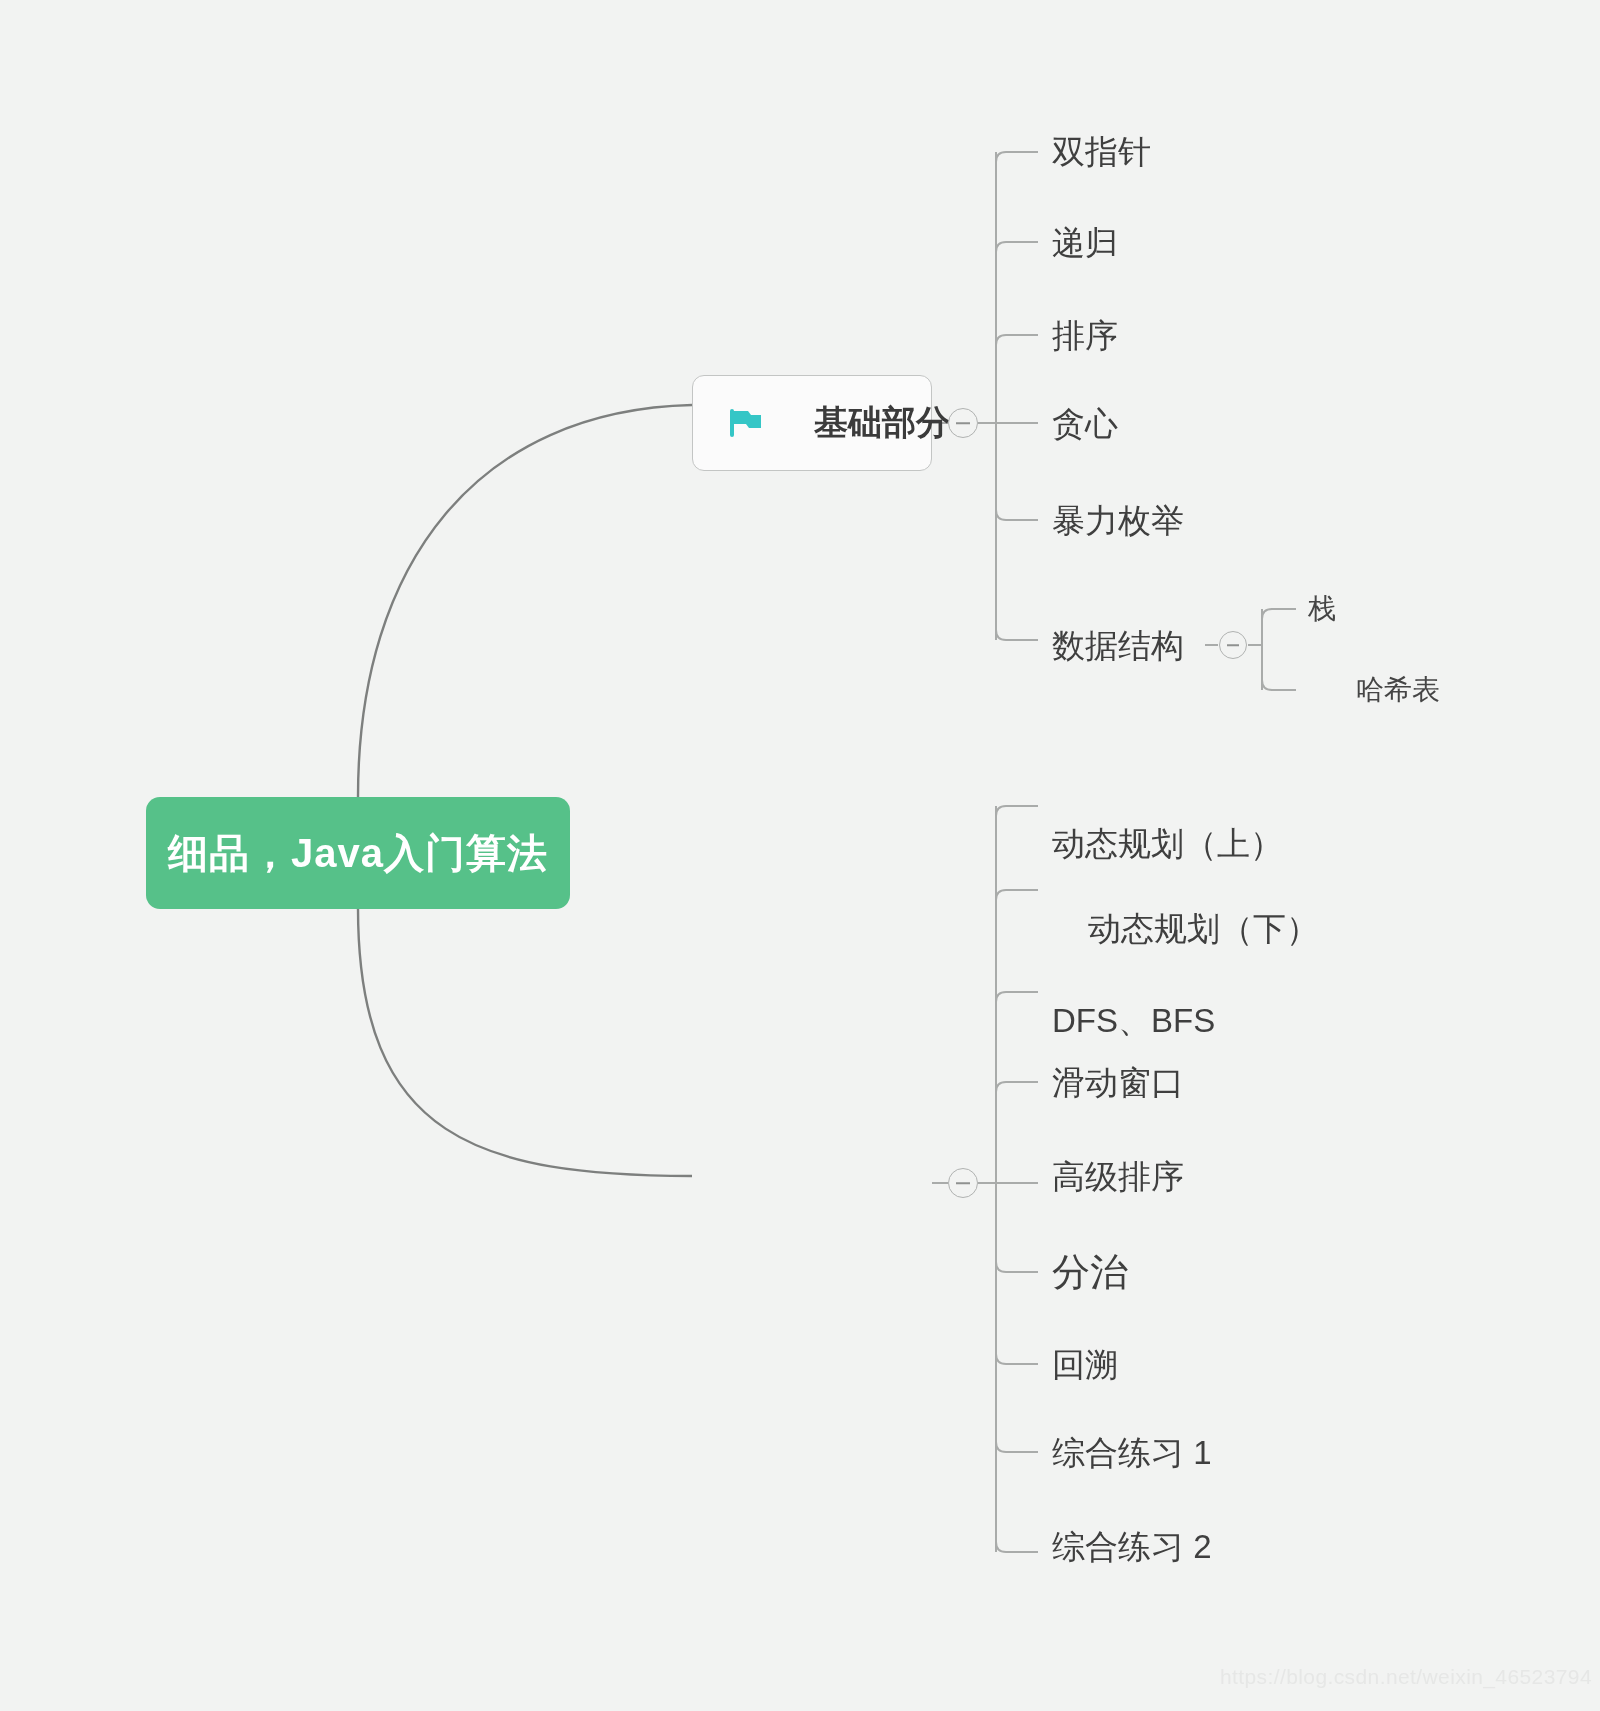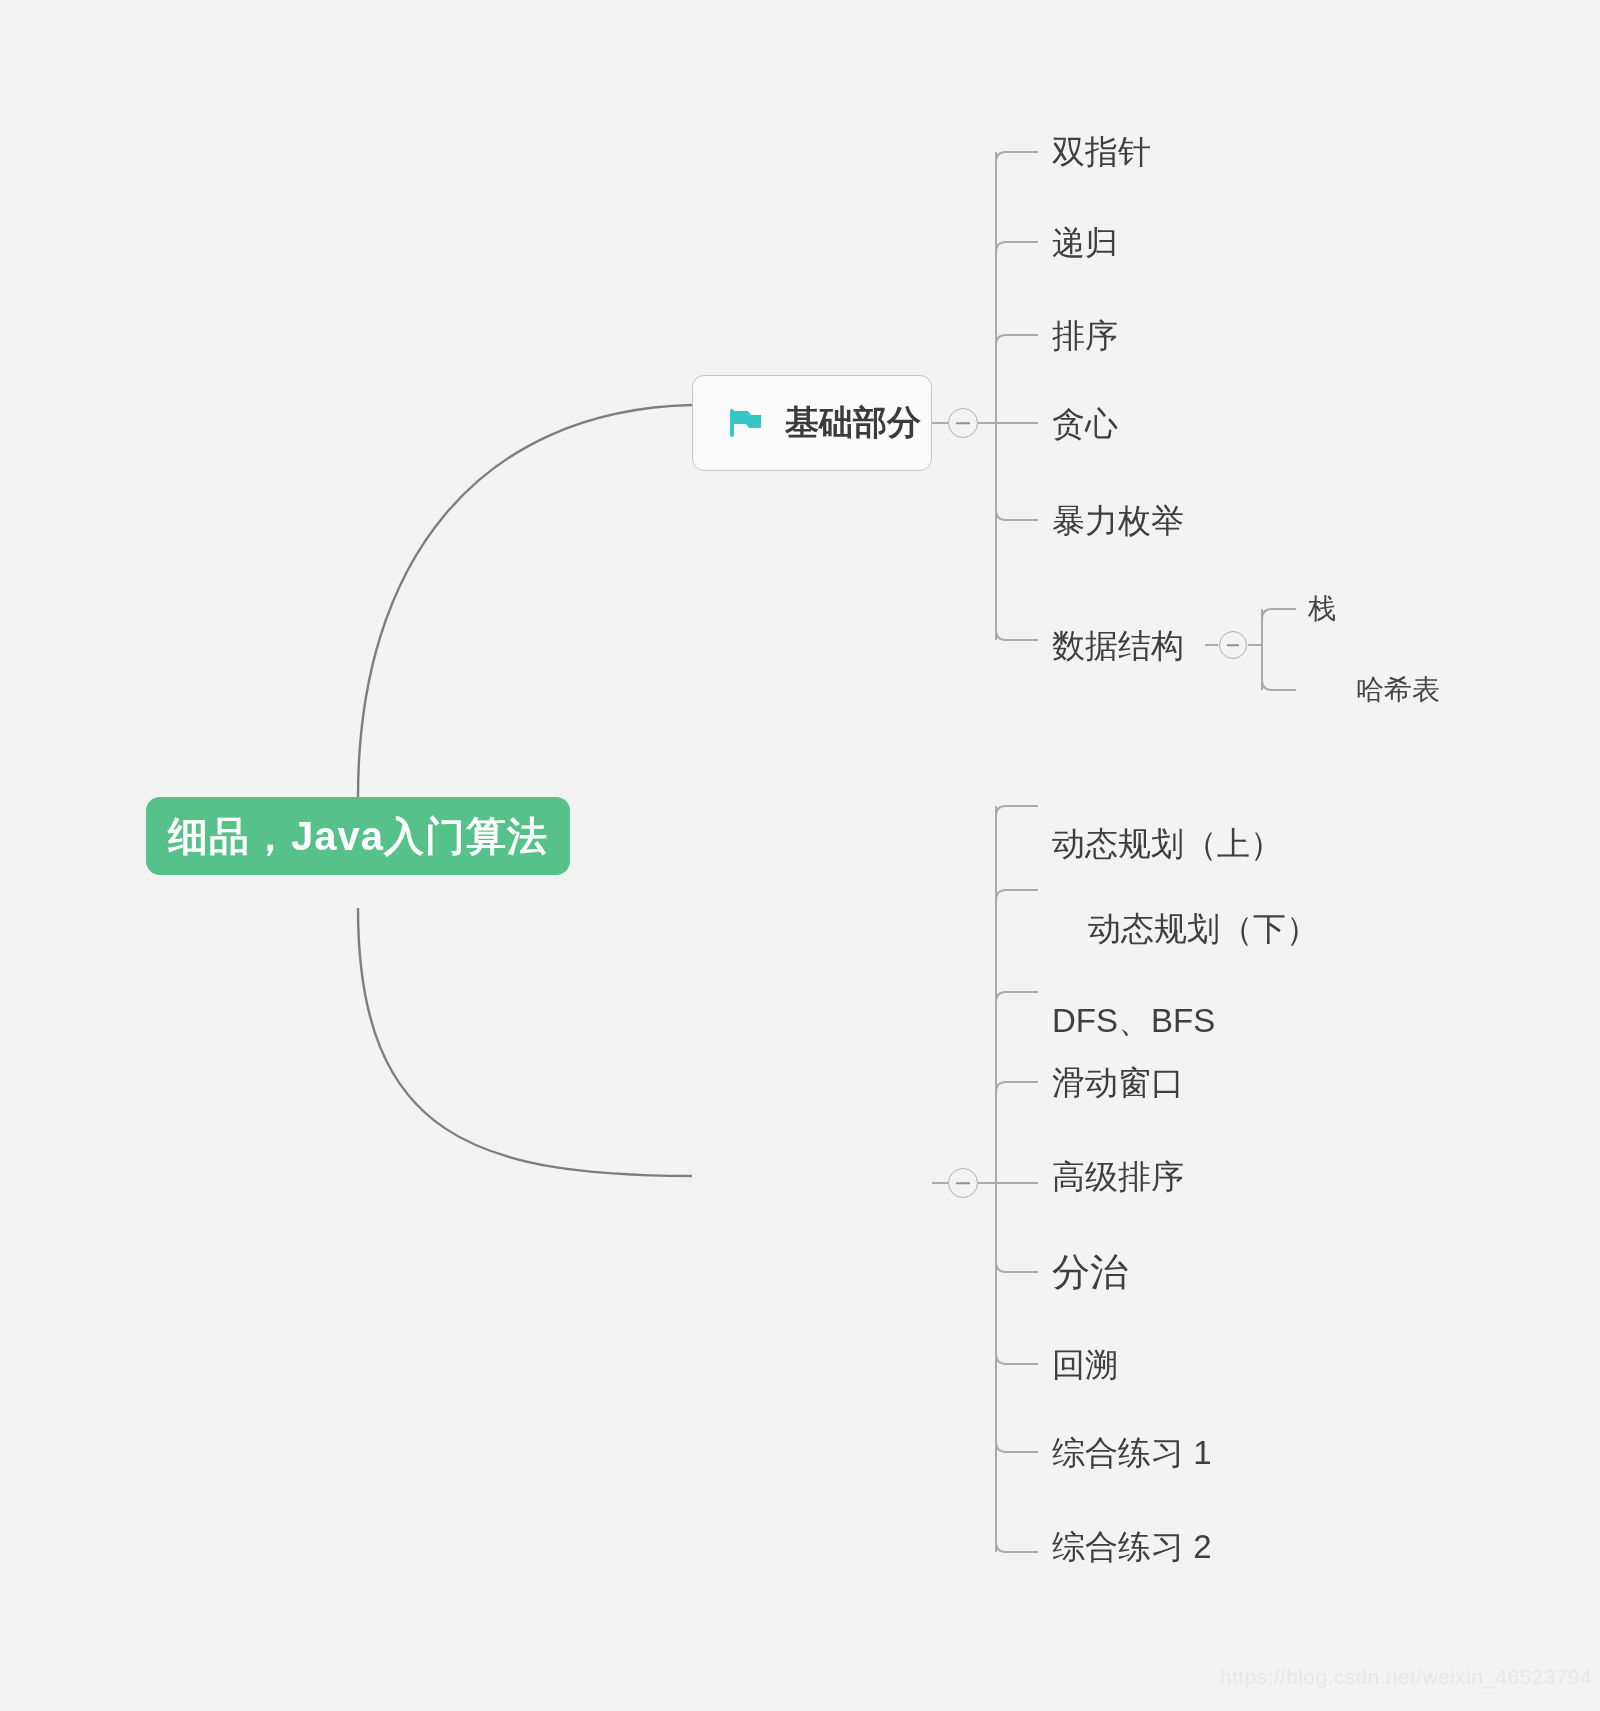--- a/index.html
+++ b/index.html
@@ -25,21 +25,21 @@
     height: 1711px;
     pointer-events: none;
   }
 
   
   .root-node {
     position: absolute;
     left: 146px;
     top: 797px;
     width: 424px;
-    height: 78px;
+    height: 112px;
     border-radius: 14px;
     background: #56c189;
     display: flex;
     align-items: center;
     justify-content: center;
     box-sizing: border-box;
   }
   .root-label {
     color: #ffffff;
     font-size: 40px;
@@ -54,21 +54,21 @@
     width: 240px;
     height: 96px;
     border: 1.5px solid #c3c5c4;
     border-radius: 12px;
     background: #fbfbfb;
     display: flex;
     align-items: center;
     box-sizing: border-box;
     padding-left: 36px;
   }
-  .branch-node.b0 { left: 692px; top: 375px; }
+  .branch-node.b0 { left: 692px; top: 375px; gap: 29px; }
   .branch-node.b1 { left: 692px; top: 1135px; }
   .flag-icon {
     width: 34px;
     height: 32px;
     margin-right: 22px;
     flex: none;
     display: block;
   }
   .branch-label {
     font-size: 34px;

